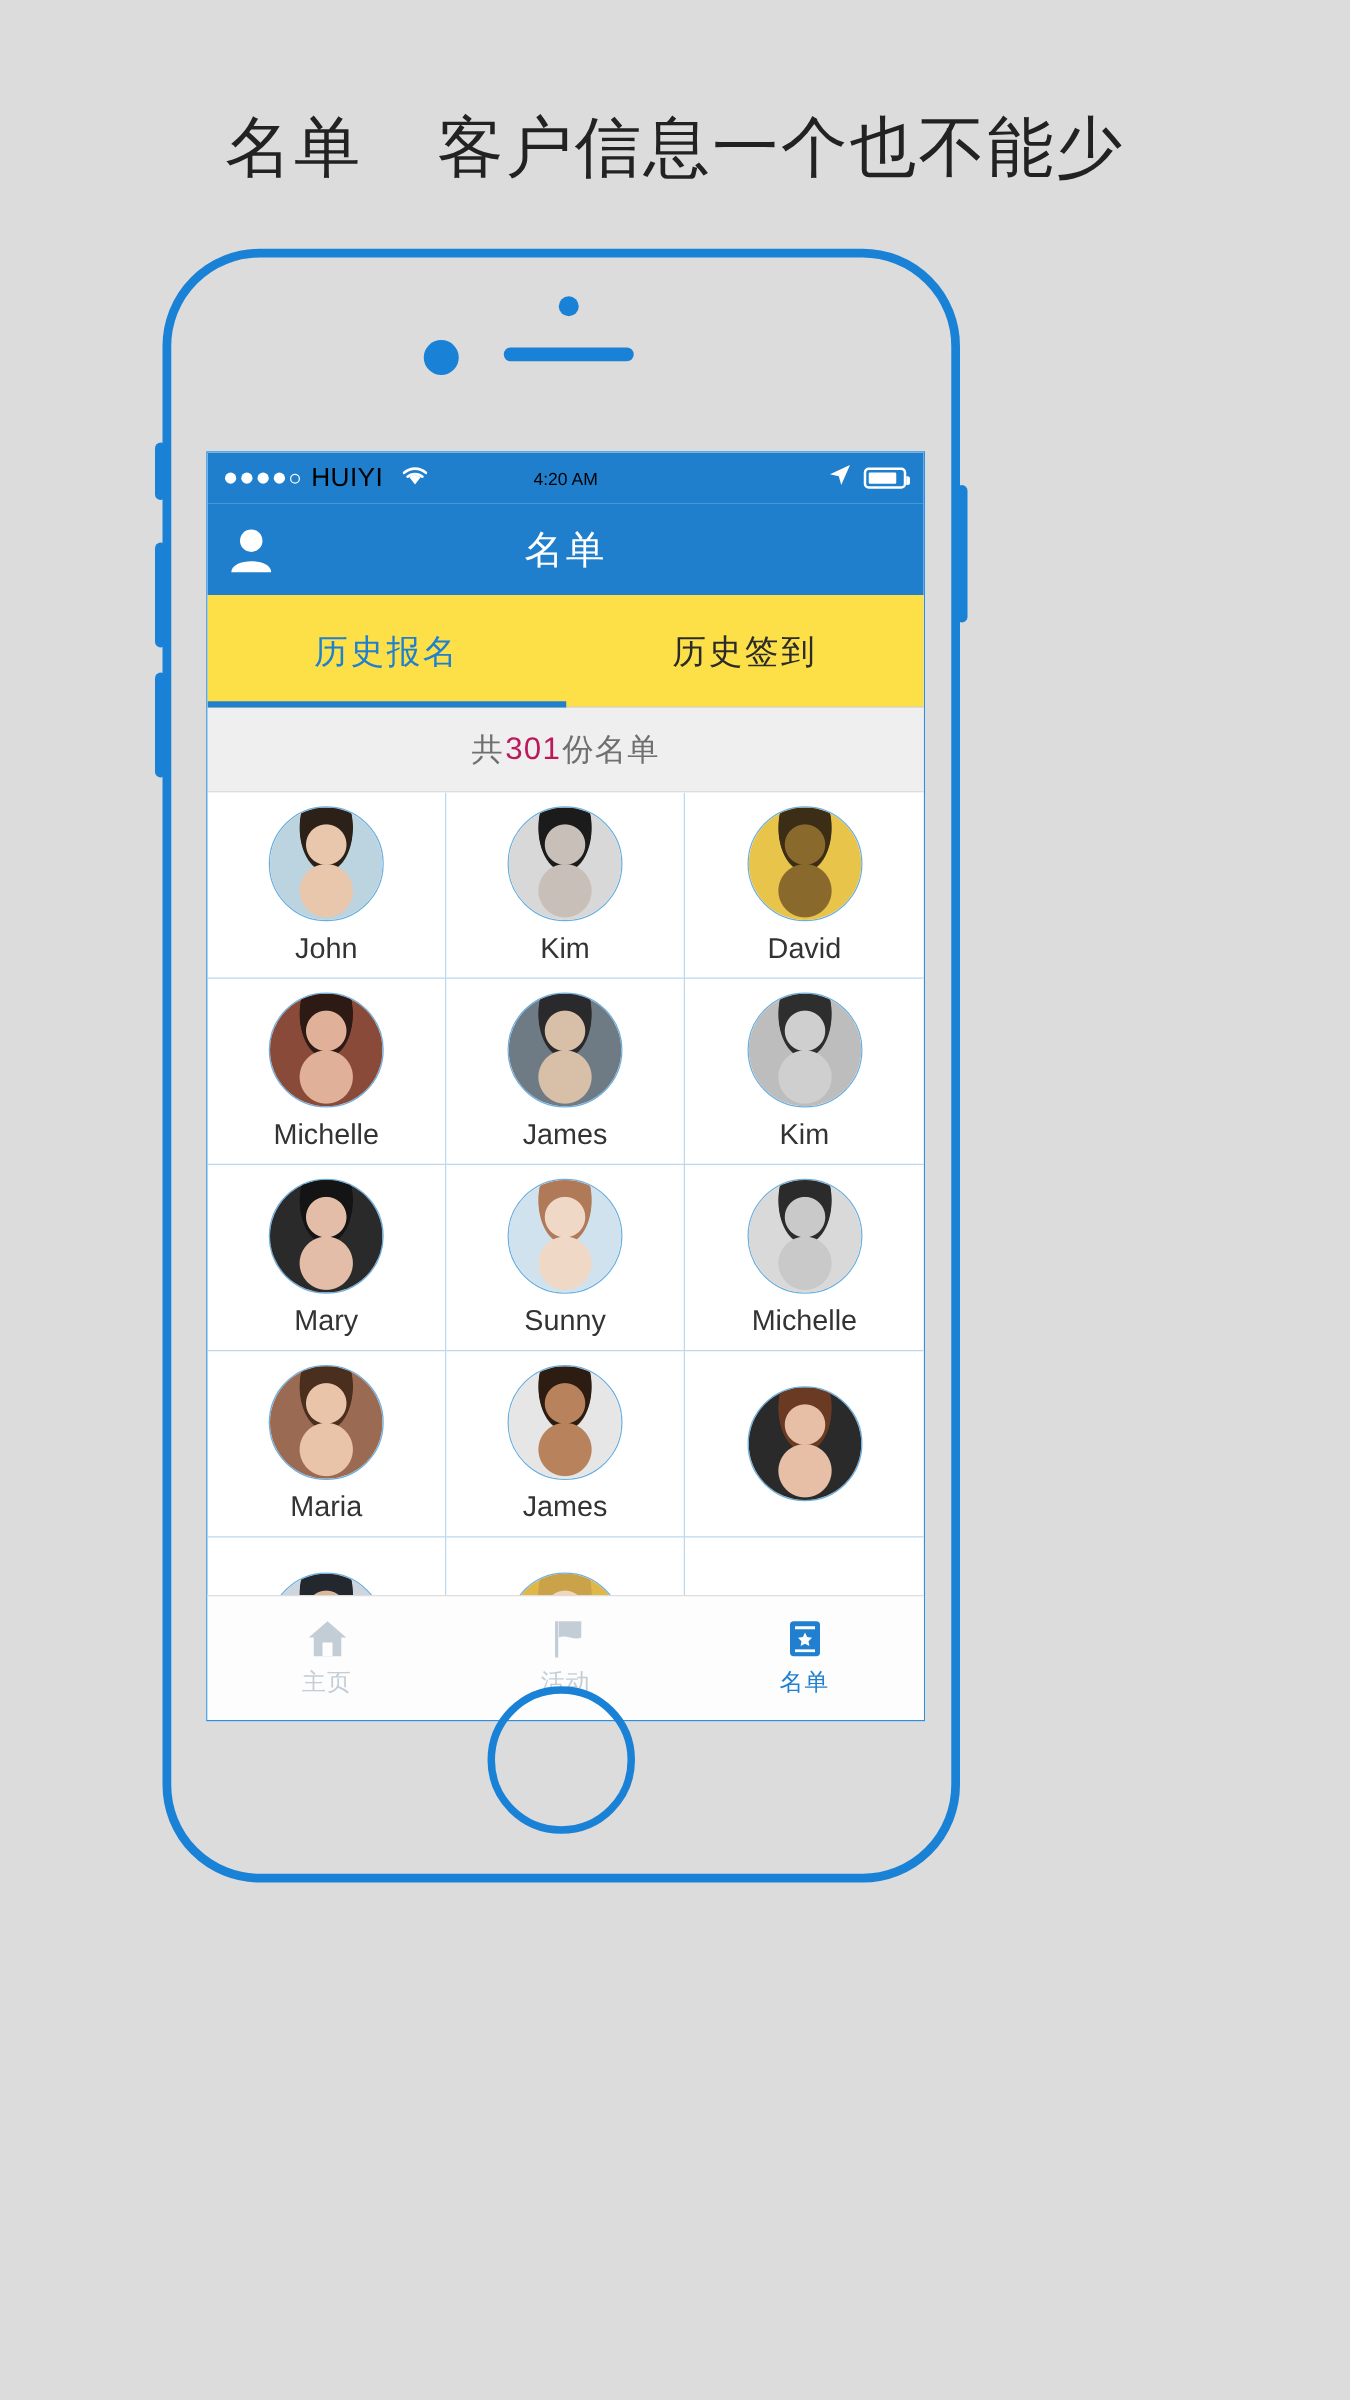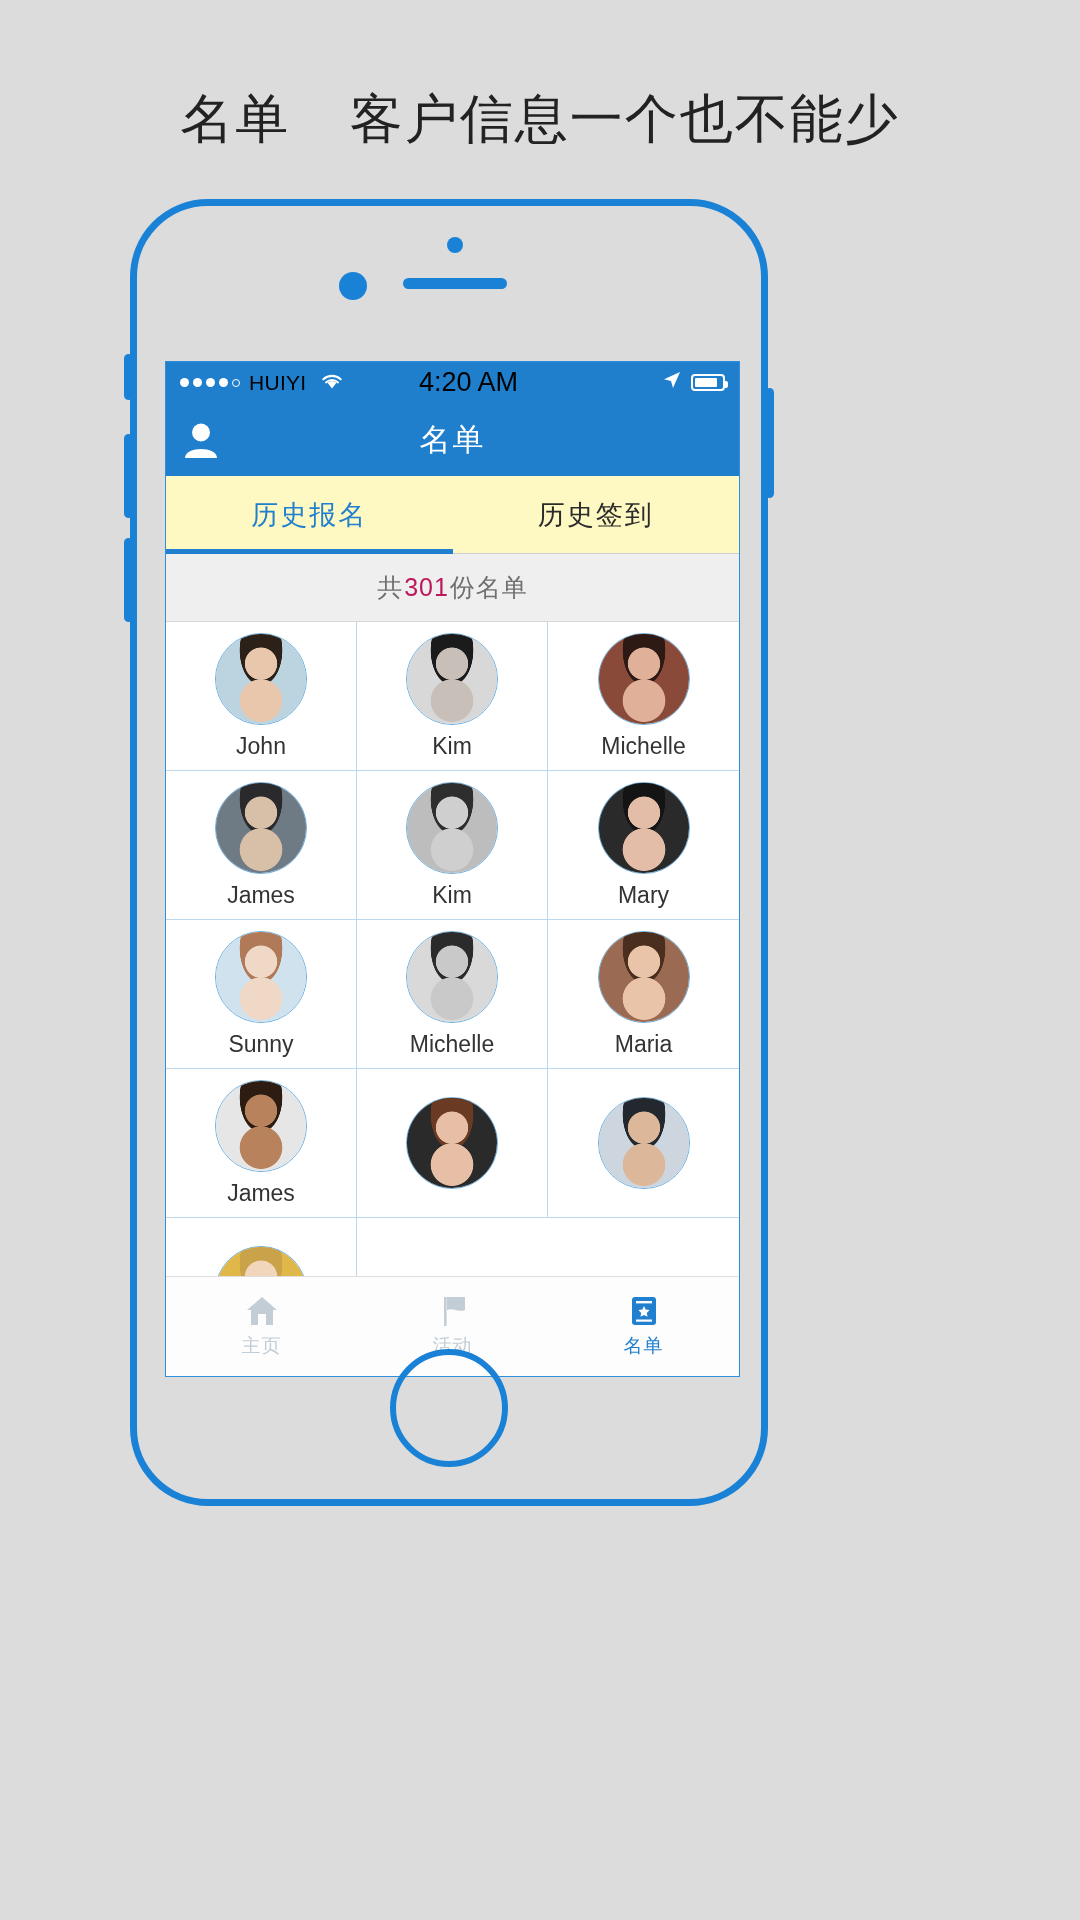--- a/index.html
+++ b/index.html
@@ -108,23 +108,23 @@
     position: relative;
   }
   #sb-left { display: flex; align-items: center; gap: 9px; }
   .dots { display: flex; align-items: center; gap: 4px; }
   .dot { width: 9px; height: 9px; border-radius: 50%; background: #fff; }
   .dot.hollow { background: transparent; border: 1.6px solid #fff; width: 8px; height: 8px; }
   #carrier { font-size: 21px; letter-spacing: .3px; }
   #wifi-icon { margin-left: 4px; display: inline-block; }
   #sb-time {
     position: absolute;
-    left: 16px; width: 100%;
+    left: 0; width: 100%;
     text-align: center;
-    font-size: 27px;
+    font-size: 14px;
     font-weight: 500;
     pointer-events: none;
   }
   #sb-right {
     margin-left: auto;
     display: flex;
     align-items: center;
     gap: 9px;
     position: relative;
     z-index: 2;
@@ -167,22 +167,22 @@
     color: #fff;
     font-size: 31px;
     letter-spacing: 2px;
     pointer-events: none;
   }
   #nav-user { position: relative; z-index: 2; line-height: 0; }
 
   
   #tabs {
     display: flex;
-    height: 78px;
-    background: #fef9c3;
+    height: 90px;
+    background: #fde047;
     border-bottom: 1px solid #cfcfcf;
     position: relative;
   }
   .tab {
     flex: 1;
     display: flex;
     align-items: center;
     justify-content: center;
     font-size: 27px;
     letter-spacing: 2px;
@@ -360,20 +360,27 @@
         </div>
         <div class="cell">
           <div class="avatar">
             <div class="img" style="background:#d8d8d8"></div>
             <div class="img" style="background:radial-gradient(circle at 50% 74%, #c8c0b8 0 26%, transparent 27%), radial-gradient(circle at 50% 33%, #c8c0b8 0 21%, transparent 22%), radial-gradient(ellipse at 50% 18%, #1b1b1b 0 33%, transparent 34%)"></div>
           </div>
           <div class="cell-name">Kim</div>
         </div>
         <div class="cell">
           <div class="avatar">
+            <div class="img" style="background:#e8c54a"></div>
+            <div class="img" style="background:radial-gradient(circle at 50% 74%, #8a6a2c 0 26%, transparent 27%), radial-gradient(circle at 50% 33%, #8a6a2c 0 21%, transparent 22%), radial-gradient(ellipse at 50% 18%, #3b2d16 0 33%, transparent 34%)"></div>
+          </div>
+          <div class="cell-name">David</div>
+        </div>
+        <div class="cell">
+          <div class="avatar">
             <div class="img" style="background:#8a4a3a"></div>
             <div class="img" style="background:radial-gradient(circle at 50% 74%, #e0b098 0 26%, transparent 27%), radial-gradient(circle at 50% 33%, #e0b098 0 21%, transparent 22%), radial-gradient(ellipse at 50% 18%, #2d1a14 0 33%, transparent 34%)"></div>
           </div>
           <div class="cell-name">Michelle</div>
         </div>
         <div class="cell">
           <div class="avatar">
             <div class="img" style="background:#6e7a84"></div>
             <div class="img" style="background:radial-gradient(circle at 50% 74%, #d8bfa8 0 26%, transparent 27%), radial-gradient(circle at 50% 33%, #d8bfa8 0 21%, transparent 22%), radial-gradient(ellipse at 50% 18%, #2a2a2c 0 33%, transparent 34%)"></div>
           </div>

